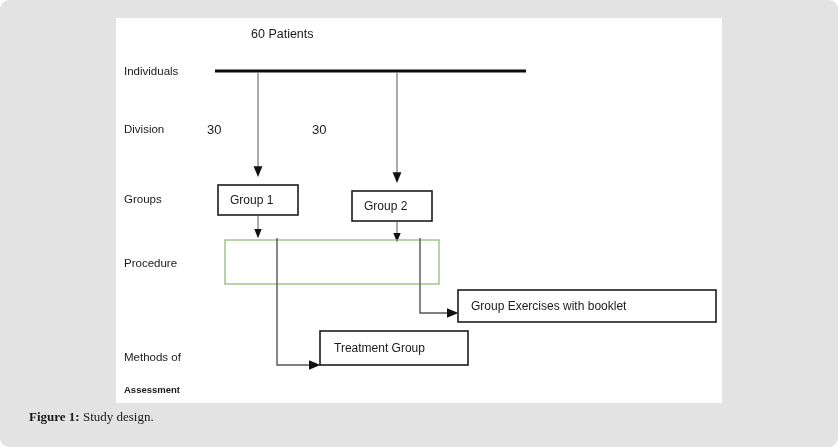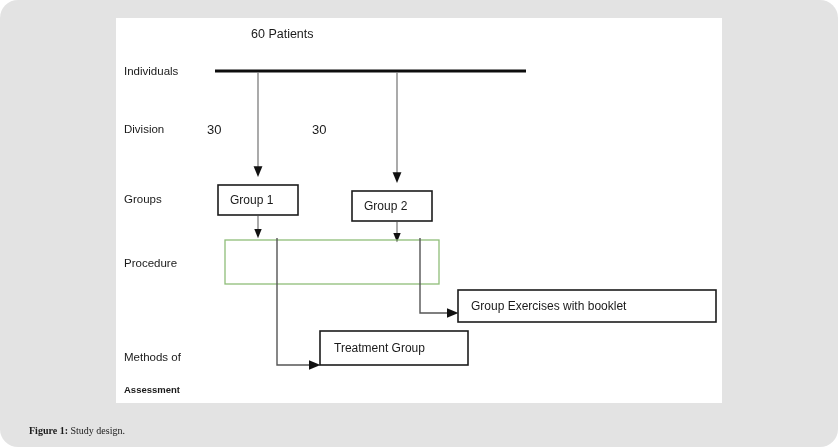--- a/index.html
+++ b/index.html
@@ -11,21 +11,21 @@
     height: 447px;
     background: #ffffff;
     font-family: "Liberation Sans", sans-serif;
     overflow: hidden;
   }
   #page {
     position: relative;
     width: 838px;
     height: 447px;
     background: #e3e3e3;
-    border-radius: 18px;
+    border-radius: 9px;
     box-sizing: border-box;
     overflow: hidden;
   }
   #figure-panel {
     position: absolute;
     left: 116px;
     top: 18px;
     width: 606px;
     height: 385px;
     background: #ffffff;
@@ -83,23 +83,23 @@
     fill: none;
   }
   .dg-conn-dark {
     stroke: #555555;
     stroke-width: 1.4;
     fill: none;
   }
   #caption {
     position: absolute;
     left: 29px;
-    top: 425px;
+    top: 409px;
     font-family: "Liberation Serif", serif;
-    font-size: 10px;
+    font-size: 13px;
     color: #1a1a1a;
     white-space: nowrap;
   }
   #caption .cap-lead {
     font-weight: bold;
   }
 </style>
 </head>
 <body>
 

